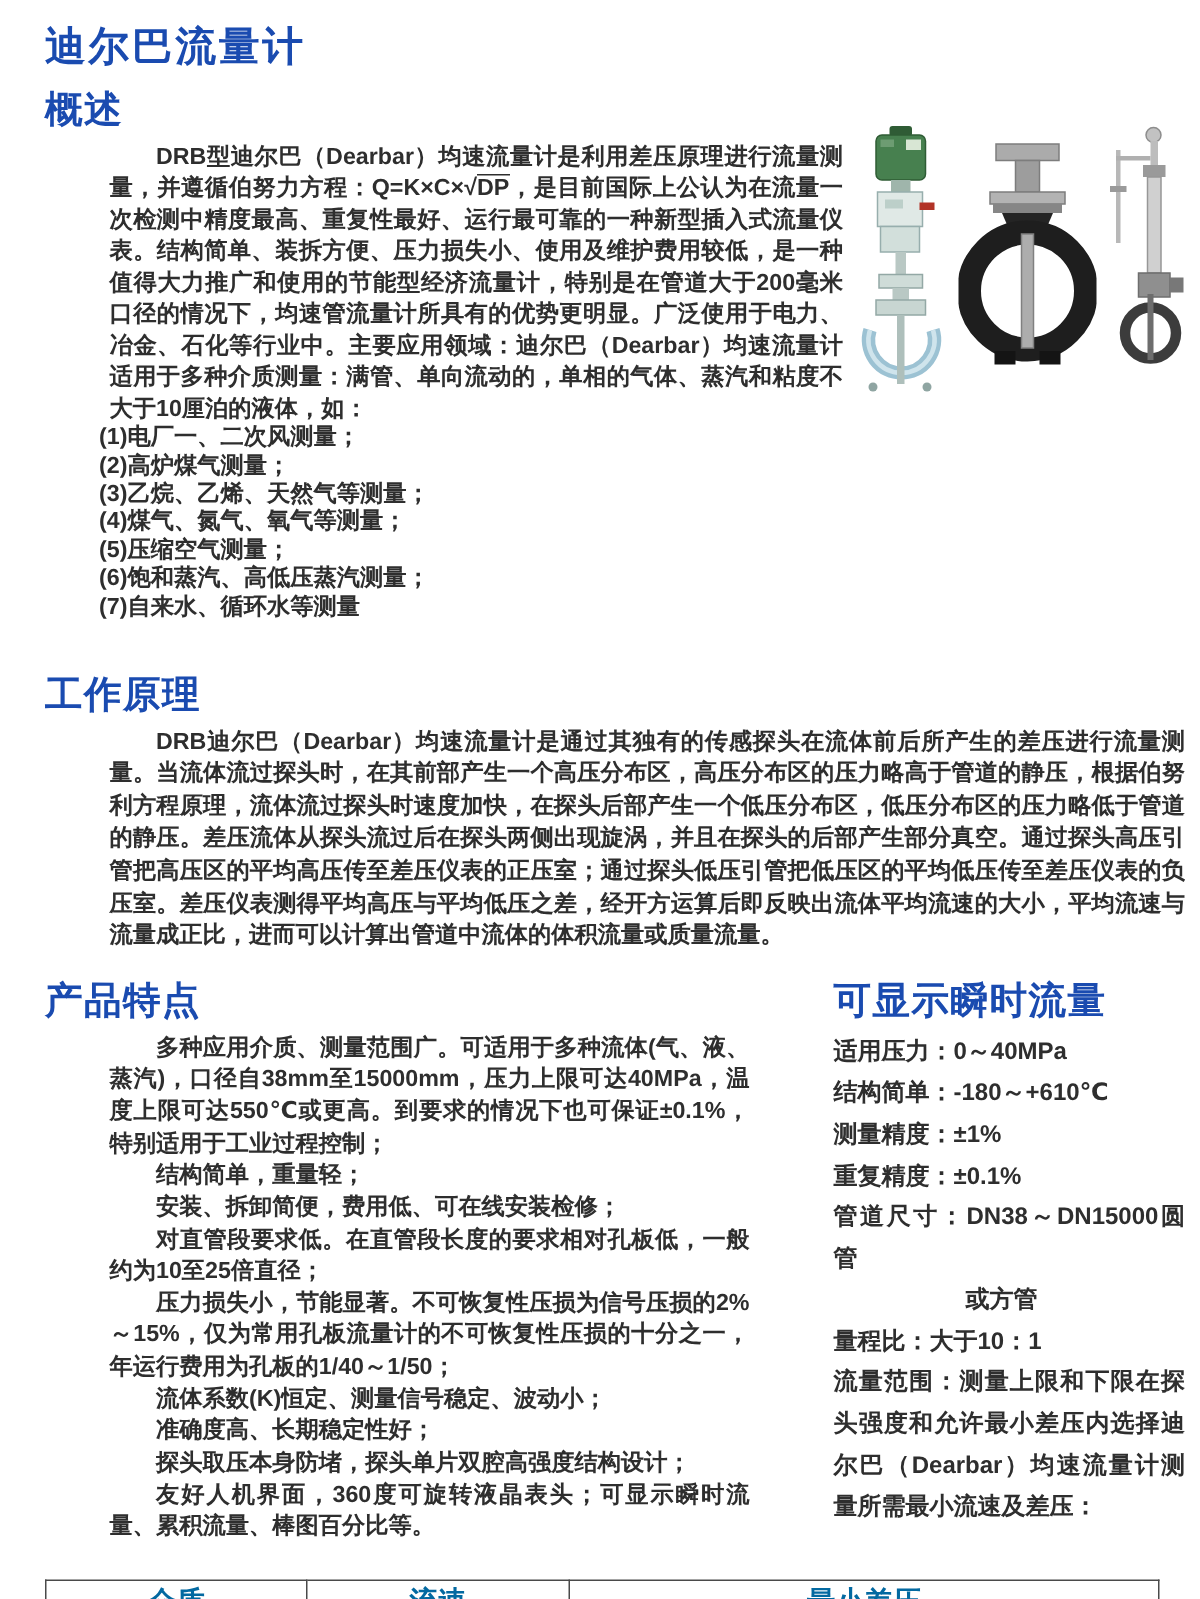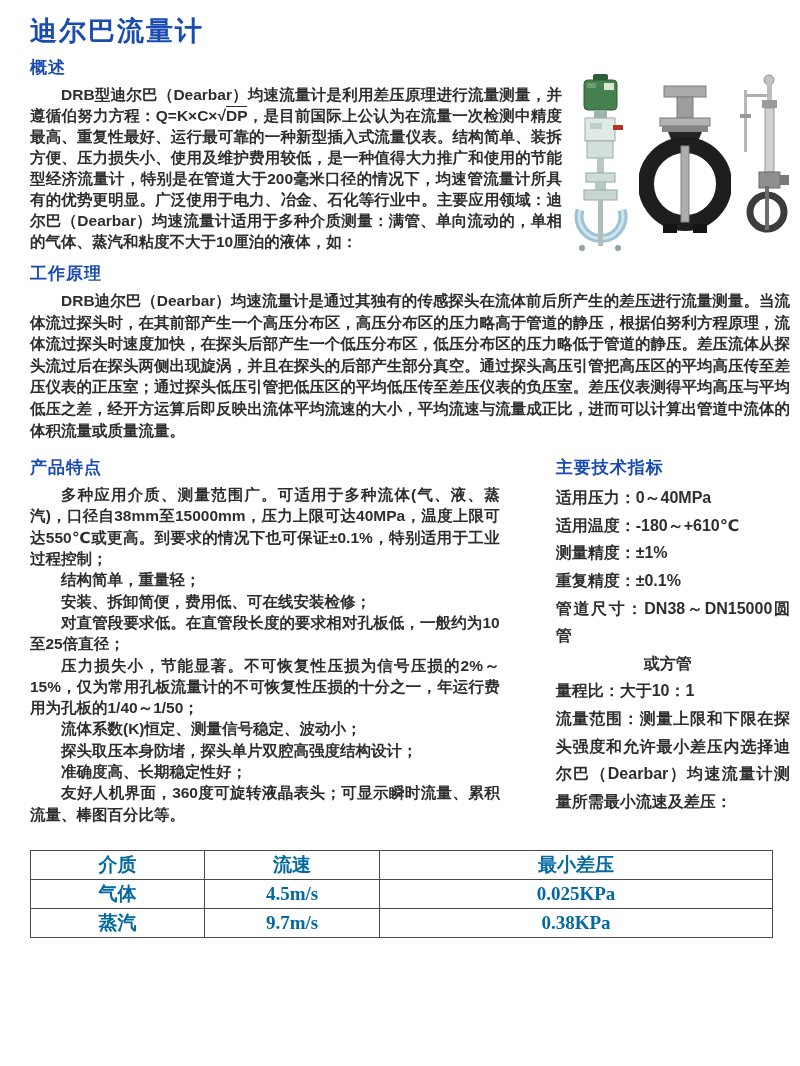--- a/index.html
+++ b/index.html
@@ -19,40 +19,41 @@
   .page-title{
     text-align:left;
     color:var(--accent);
     font-size:27px;
     letter-spacing:2px;
     padding-top:13px;
     height:47px;
   }
   h2.sec{
     color:var(--accent);
-    font-size:17px;
+    font-size:25px;
     letter-spacing:1px;
     margin-top:9px;
     margin-bottom:5px;
   }
   .photos{
     float:right;
     width:222px;
     height:186px;
     margin:-12px 0 4px 6px;
     display:flex;
     align-items:flex-start;
     justify-content:space-between;
   }
   .photos svg{display:block;}
   p.body{
     font-size:15.5px;
     line-height:21px;
     text-indent:2em;
     text-align:justify;
+    margin-left:43px;
   }
   .sqrt-wrap{white-space:nowrap;}
   .root-arg{border-top:1.5px solid var(--body-text);padding-top:0;}
   ul.apps{
     list-style:none;
     margin-left:36px;
     font-size:15.5px;
     line-height:18.8px;
     clear:none;
   }
@@ -144,45 +145,54 @@
       <rect x="29" y="36" width="9" height="64" fill="#d0d0d0" stroke="#979797"></rect>
       <rect x="23" y="100" width="21" height="16" fill="#8f8f8f" stroke="#6e6e6e"></rect>
       <rect x="44" y="103" width="9" height="10" fill="#787878"></rect>
       <circle cx="31" cy="140" r="17" fill="none" stroke="#3c3c3c" stroke-width="7"></circle>
       <rect x="29" y="114" width="4" height="44" fill="#6d6d6d"></rect>
     </svg>
   </div>
 
   <p class="body"><span>DRB型迪尔巴（Dearbar）均速流量计是利用差压原理进行流量测量，并遵循伯努力方程：Q=K×C×</span><span class="sqrt-wrap"><span>√</span><span class="root-arg">DP</span></span><span>，是目前国际上公认为在流量一次检测中精度最高、重复性最好、运行最可靠的一种新型插入式流量仪表。结构简单、装拆方便、压力损失小、使用及维护费用较低，是一种值得大力推广和使用的节能型经济流量计，特别是在管道大于200毫米口径的情况下，均速管流量计所具有的优势更明显。广泛使用于电力、冶金、石化等行业中。主要应用领域：迪尔巴（Dearbar）均速流量计适用于多种介质测量：满管、单向流动的，单相的气体、蒸汽和粘度不大于10厘泊的液体，如：</span></p>
 
+  <ul class="apps">
+    <li>(1)电厂一、二次风测量；</li>
+    <li>(2)高炉煤气测量；</li>
+    <li>(3)乙烷、乙烯、天然气等测量；</li>
+    <li>(4)煤气、氮气、氧气等测量；</li>
+    <li>(5)压缩空气测量；</li>
+    <li>(6)饱和蒸汽、高低压蒸汽测量；</li>
+    <li>(7)自来水、循环水等测量</li>
+  </ul>
 </div>
 
 <div class="section principle-block">
-  <h2 class="sec" style="margin-top:4px;">工作原理</h2>
+  <h2 class="sec" style="margin-top:31px;">工作原理</h2>
   <p class="body" style="line-height:21.6px;">DRB迪尔巴（Dearbar）均速流量计是通过其独有的传感探头在流体前后所产生的差压进行流量测量。当流体流过探头时，在其前部产生一个高压分布区，高压分布区的压力略高于管道的静压，根据伯努利方程原理，流体流过探头时速度加快，在探头后部产生一个低压分布区，低压分布区的压力略低于管道的静压。差压流体从探头流过后在探头两侧出现旋涡，并且在探头的后部产生部分真空。通过探头高压引管把高压区的平均高压传至差压仪表的正压室；通过探头低压引管把低压区的平均低压传至差压仪表的负压室。差压仪表测得平均高压与平均低压之差，经开方运算后即反映出流体平均流速的大小，平均流速与流量成正比，进而可以计算出管道中流体的体积流量或质量流量。</p>
 </div>
 
 <div class="cols">
   <div class="col-left">
     <h2 class="sec">产品特点</h2>
     <p class="body">多种应用介质、测量范围广。可适用于多种流体(气、液、蒸汽)，口径自38mm至15000mm，压力上限可达40MPa，温度上限可达550℃或更高。到要求的情况下也可保证±0.1%，特别适用于工业过程控制；</p>
     <p class="body">结构简单，重量轻；</p>
     <p class="body">安装、拆卸简便，费用低、可在线安装检修；</p>
     <p class="body">对直管段要求低。在直管段长度的要求相对孔板低，一般约为10至25倍直径；</p>
     <p class="body">压力损失小，节能显著。不可恢复性压损为信号压损的2%～15%，仅为常用孔板流量计的不可恢复性压损的十分之一，年运行费用为孔板的1/40～1/50；</p>
     <p class="body">流体系数(K)恒定、测量信号稳定、波动小；</p>
+    <p class="body">准确度高、长期稳定性好；</p>
     <p class="body">探头取压本身防堵，探头单片双腔高强度结构设计；</p>
-    <p class="body">准确度高、长期稳定性好；</p>
     <p class="body">友好人机界面，360度可旋转液晶表头；可显示瞬时流量、累积流量、棒图百分比等。</p>
   </div>
 
   <div class="col-right">
-    <h2 class="sec">主要技术指标</h2>
+    <h2 class="sec">可显示瞬时流量</h2>
     <div class="spec-line"><span>适用压力：</span><span>0～40MPa</span></div>
-    <div class="spec-line"><span>适用温度：</span><span>-180～+610℃</span></div>
+    <div class="spec-line"><span>结构简单：</span><span>-180～+610℃</span></div>
     <div class="spec-line"><span>测量精度：</span><span>±1%</span></div>
     <div class="spec-line"><span>重复精度：</span><span>±0.1%</span></div>
     <div class="spec-line"><span>管道尺寸：</span><span>DN38～DN15000圆管</span></div>
     <div class="spec-line indent"><span>或方管</span></div>
     <div class="spec-line"><span>量程比：</span><span>大于10：1</span></div>
     <div class="spec-line"><span>流量范围：</span><span>测量上限和下限在探头强度和允许最小差压内选择迪尔巴（Dearbar）均速流量计测量所需最小流速及差压：</span></div>
   </div>
 </div>
 
 <table class="media">

